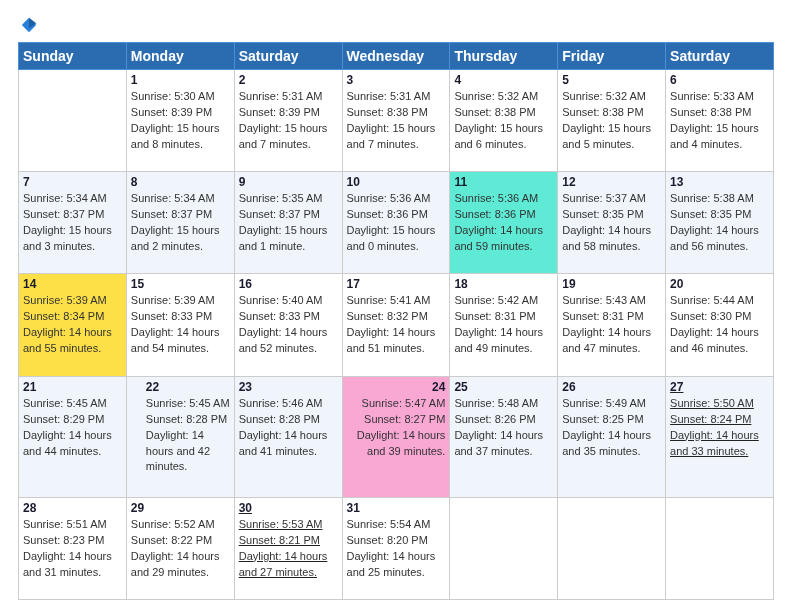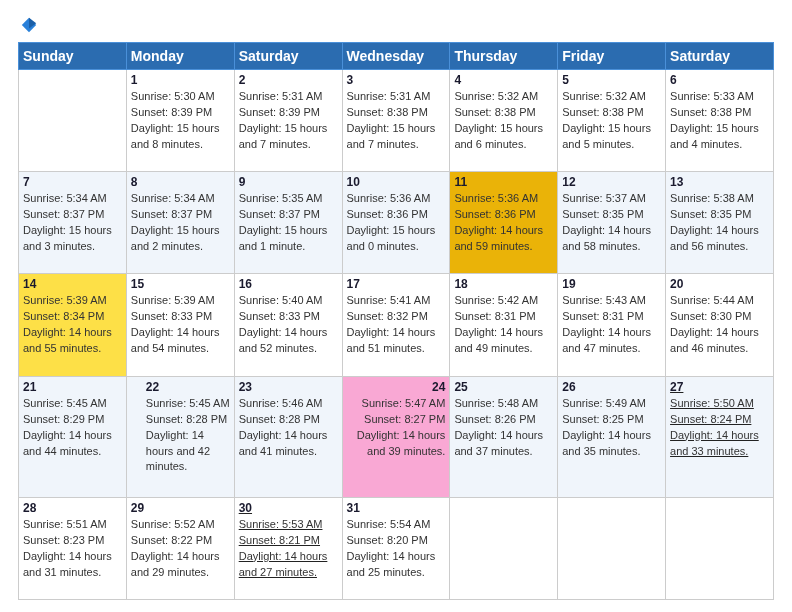--- a/index.html
+++ b/index.html
@@ -178,21 +178,21 @@
             <div class="day-info">Sunrise: 5:34 AM<br>Sunset: 8:37 PM<br>Daylight: 15 hours and 2 minutes.</div>
           </td>
           <td style="background-color: rgb(240, 245, 251);">
             <div class="day-number">9</div>
             <div class="day-info">Sunrise: 5:35 AM<br>Sunset: 8:37 PM<br>Daylight: 15 hours and 1 minute.</div>
           </td>
           <td style="background-color: rgb(240, 245, 251);">
             <div class="day-number">10</div>
             <div class="day-info">Sunrise: 5:36 AM<br>Sunset: 8:36 PM<br>Daylight: 15 hours and 0 minutes.</div>
           </td>
-          <td style="background-color: #eab308; margin-top: 16px;">
+          <td style="background-color: #5eead4; margin-top: 16px;">
             <div class="day-number">11</div>
             <div class="day-info">Sunrise: 5:36 AM<br>Sunset: 8:36 PM<br>Daylight: 14 hours and 59 minutes.</div>
           </td>
           <td style="background-color: rgb(240, 245, 251); margin-top: 42px;">
             <div class="day-number">12</div>
             <div class="day-info">Sunrise: 5:37 AM<br>Sunset: 8:35 PM<br>Daylight: 14 hours and 58 minutes.</div>
           </td>
           <td style="background-color: rgb(240, 245, 251);">
             <div class="day-number">13</div>
             <div class="day-info">Sunrise: 5:38 AM<br>Sunset: 8:35 PM<br>Daylight: 14 hours and 56 minutes.</div>

